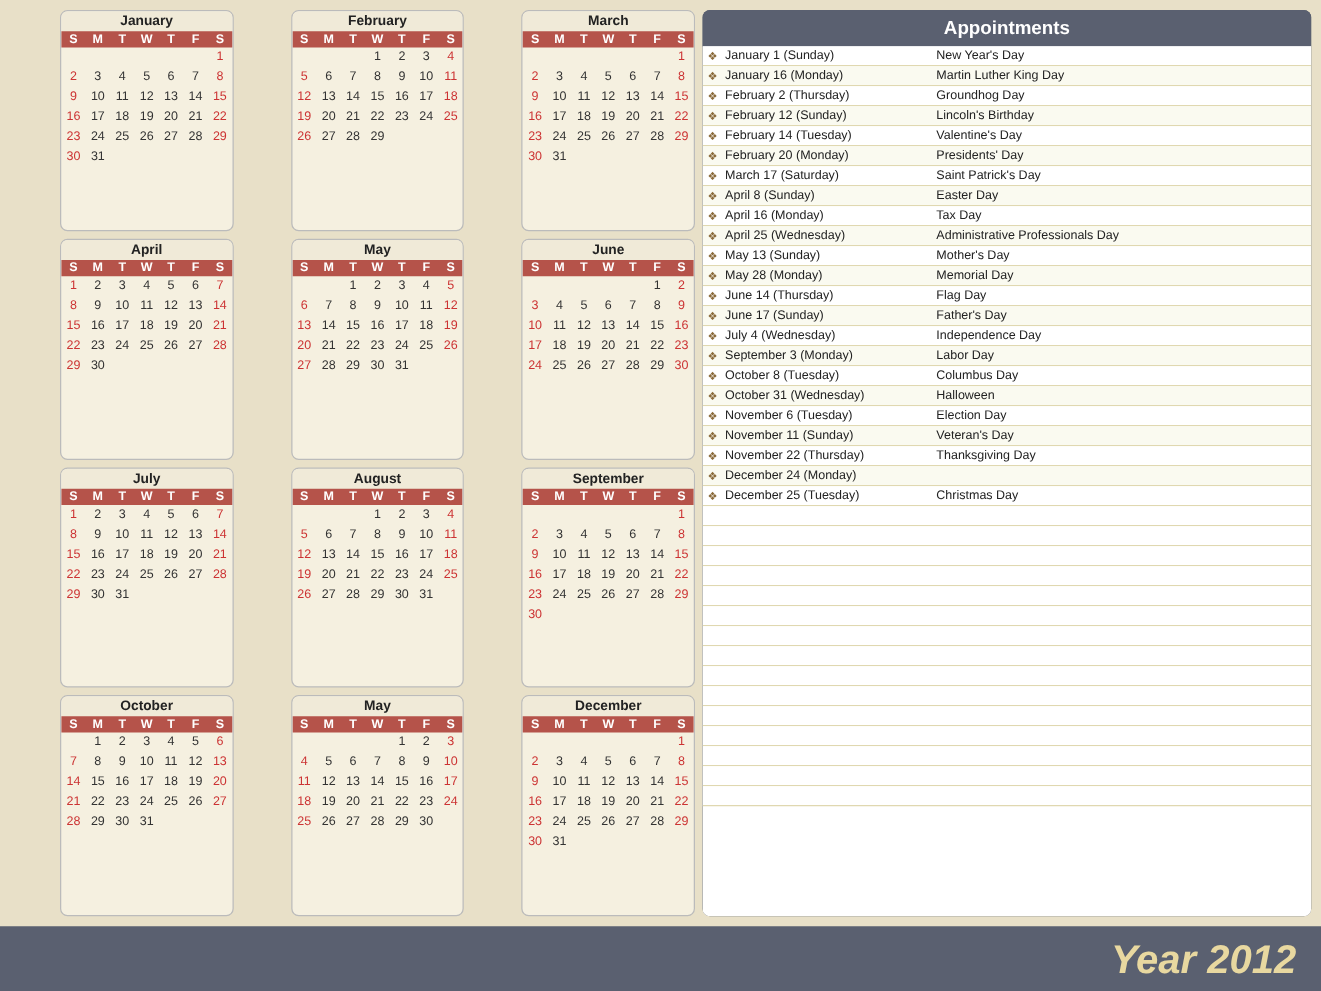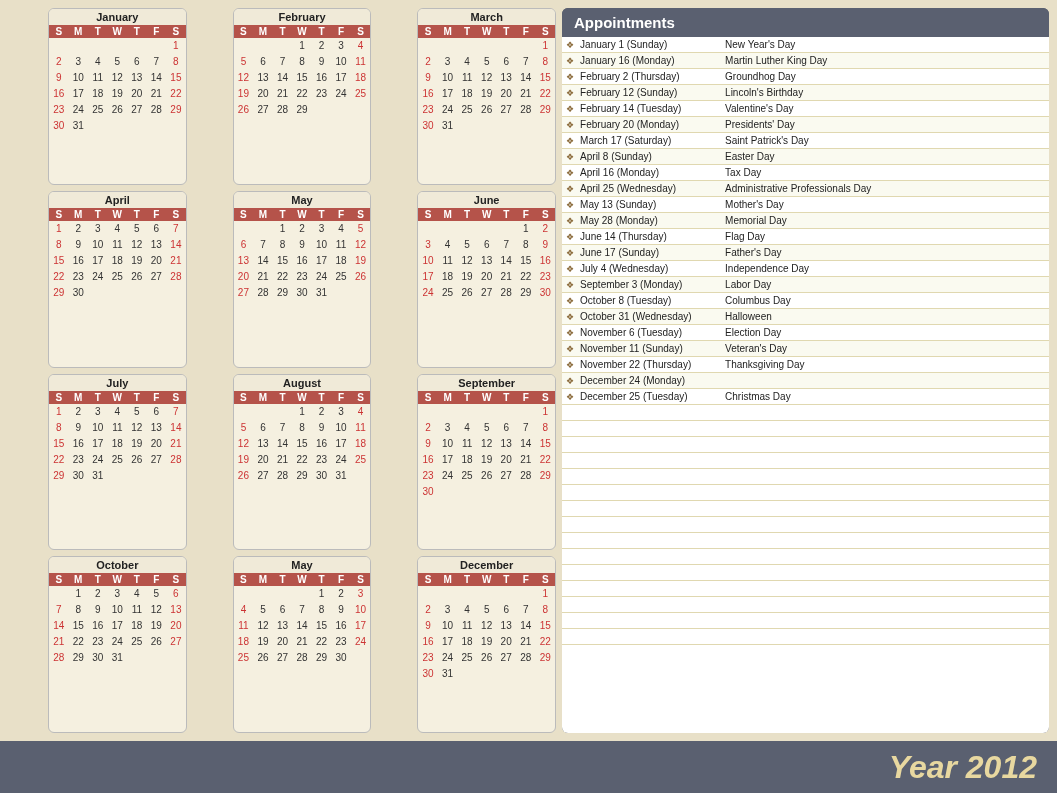--- a/index.html
+++ b/index.html
@@ -78,24 +78,24 @@
       flex: 1;
       background: #5a6070;
       border-radius: 6px;
       overflow: hidden;
       display: flex;
       flex-direction: column;
     }
     .appointments-title {
       background: #5a6070;
       color: white;
-      text-align: left;
+      text-align: center;
       font-size: 15px;
       font-weight: bold;
-      padding: 6px 12px;
+      padding: 6px 0;
     }
     .appointments-table {
       background: white;
       flex: 1;
       overflow: hidden;
     }
     .appt-row {
       display: flex;
       border-bottom: 1px solid #e0d8b0;
       align-items: center;
@@ -114,20 +114,21 @@
       color: #222;
       width: 145px;
       flex-shrink: 0;
       padding: 1px 2px;
     }
     .appt-name {
       font-size: 10px;
       color: #222;
       flex: 1;
       padding: 1px 2px;
+      margin-left: 24px;
     }
     .appt-empty {
       height: 16px;
       border-bottom: 1px solid #e0d8b0;
       background: white;
     }
 
     .bottom-bar {
       background: #5a6070;
       height: 52px;

